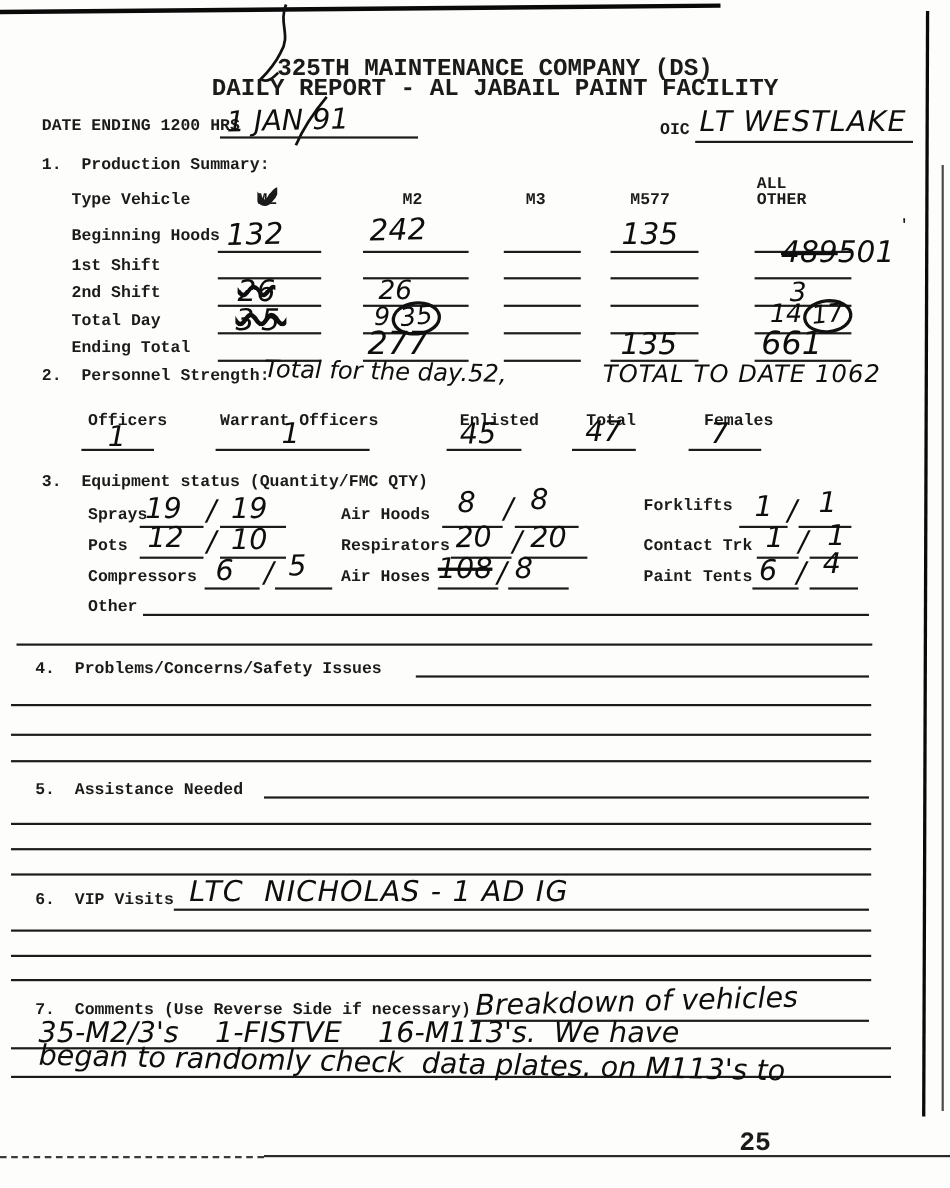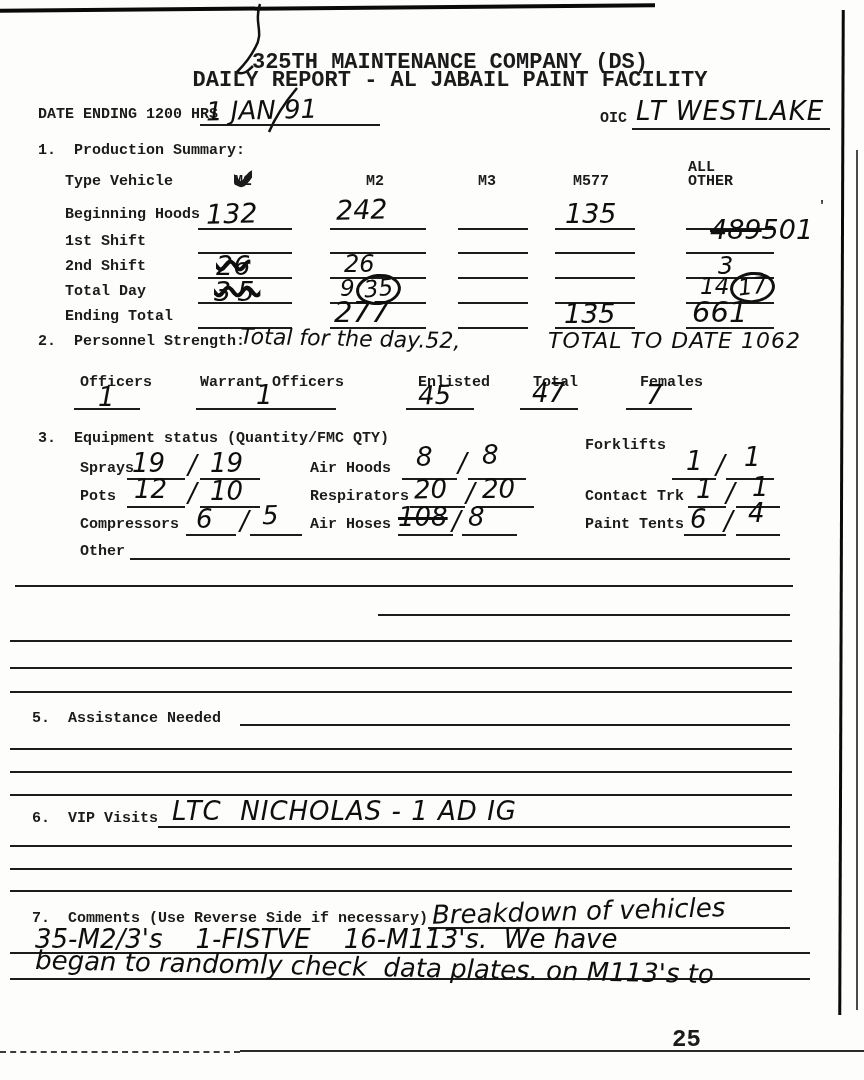--- a/index.html
+++ b/index.html
@@ -197,21 +197,21 @@
   <div class="hw hw26" style="left:466px;top:480px;">/</div>
   <div class="hw hw26" style="left:482px;top:476px;">20</div>
 
   <div class="t t15" style="left:310px;top:516px;">Air Hoses</div>
   <div class="u" style="left:398px;top:512px;width:55px;height:22px;"></div>
   <div class="u" style="left:462px;top:512px;width:55px;height:22px;"></div>
   <div class="hw hw26 struck" style="left:398px;top:504px;">108</div>
   <div class="hw hw26" style="left:452px;top:508px;">/</div>
   <div class="hw hw26" style="left:468px;top:504px;">8</div>
 
-  <div class="t t15" style="left:585px;top:437px;">Forklifts</div>
+  <div class="t t15" style="left:585px;top:452px;">Forklifts</div>
   <div class="u" style="left:672px;top:456px;width:44px;height:22px;"></div>
   <div class="u" style="left:726px;top:456px;width:48px;height:22px;"></div>
   <div class="hw hw26" style="left:686px;top:448px;">1</div>
   <div class="hw hw26" style="left:716px;top:452px;">/</div>
   <div class="hw hw26" style="left:744px;top:444px;">1</div>
 
   <div class="t t15" style="left:585px;top:488px;">Contact Trk</div>
   <div class="u" style="left:688px;top:484px;width:38px;height:22px;"></div>
   <div class="u" style="left:736px;top:484px;width:44px;height:22px;"></div>
   <div class="hw hw26" style="left:696px;top:476px;">1</div>
@@ -222,20 +222,21 @@
   <div class="u" style="left:684px;top:512px;width:42px;height:22px;"></div>
   <div class="u" style="left:736px;top:512px;width:44px;height:22px;"></div>
   <div class="hw hw26" style="left:690px;top:506px;">6</div>
   <div class="hw hw26" style="left:724px;top:508px;">/</div>
   <div class="hw hw26" style="left:748px;top:500px;">4</div>
 
   <div class="t t15" style="left:80px;top:543px;">Other</div>
   <div class="u" style="left:130px;top:540px;width:660px;height:18px;"></div>
   <div class="hl" style="left:15px;top:585px;width:778px;"></div>
 
+  <div class="t t15" style="left:32px;top:600px;">4.  Problems/Concerns/Safety Issues</div>
   <div class="u" style="left:378px;top:596px;width:412px;height:18px;"></div>
   <div class="hl" style="left:10px;top:640px;width:782px;"></div>
   <div class="hl" style="left:10px;top:667px;width:782px;"></div>
   <div class="hl" style="left:10px;top:691px;width:782px;"></div>
 
   <div class="t t15" style="left:32px;top:710px;">5.  Assistance Needed</div>
   <div class="u" style="left:240px;top:706px;width:550px;height:18px;"></div>
   <div class="hl" style="left:10px;top:748px;width:782px;"></div>
   <div class="hl" style="left:10px;top:771px;width:782px;"></div>
   <div class="hl" style="left:10px;top:794px;width:782px;"></div>

